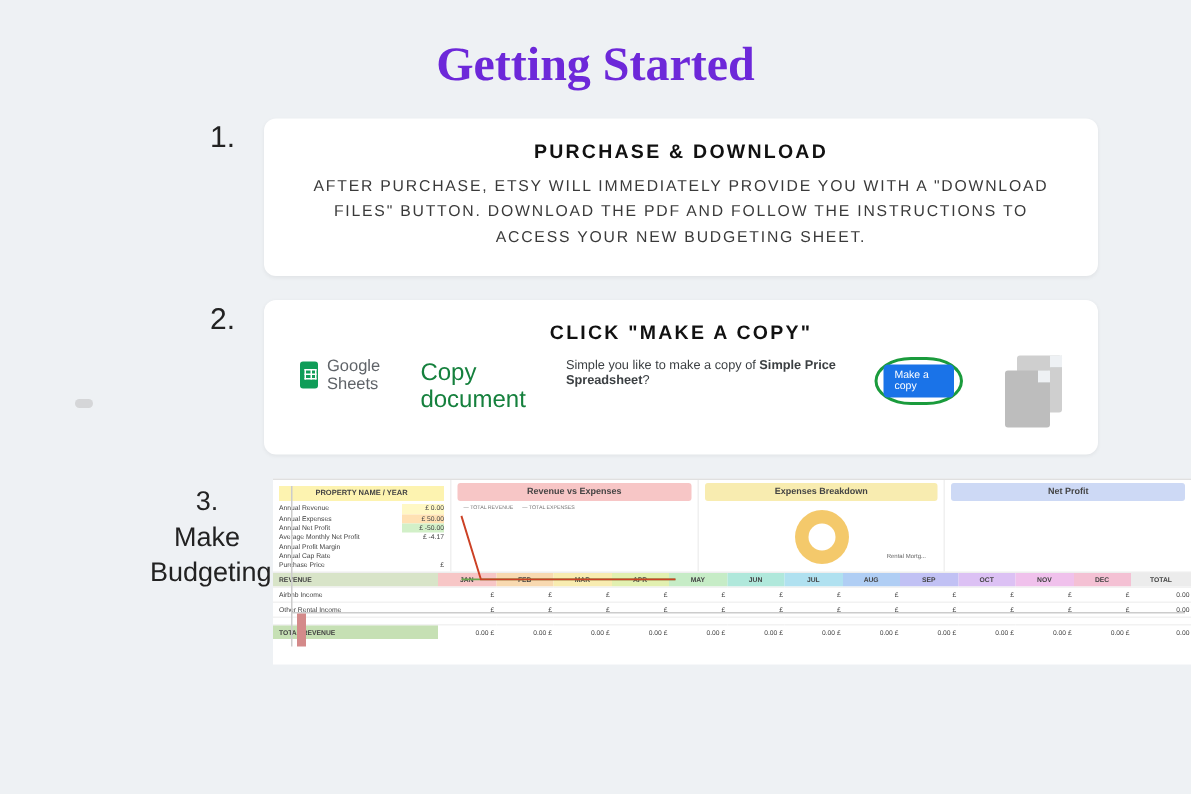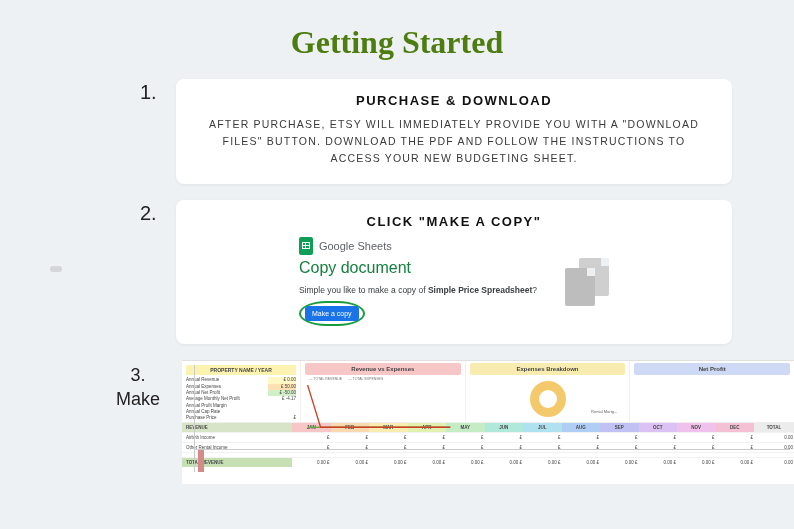--- a/index.html
+++ b/index.html
@@ -10,21 +10,21 @@
     background: #eef1f4;
     font-family: -apple-system, BlinkMacSystemFont, "Segoe UI", Arial, sans-serif;
     position: relative;
     overflow: hidden;
   }
 
   .main-title {
     font-family: Georgia, "Times New Roman", serif;
     font-weight: 700;
     font-size: 32px;
-    color: #4d7c0f;
+    color: #6d28d9;
     text-align: center;
     padding-top: 24px;
     padding-bottom: 18px;
   }
 
   .step {
     display: flex;
     align-items: flex-start;
     padding: 0 62px 0 140px;
     margin-bottom: 16px;
@@ -67,21 +67,21 @@
   
   .copy-dialog {
     display: flex;
     align-items: center;
     justify-content: center;
     gap: 28px;
     margin-top: 6px;
   }
   .copy-left {
     display: flex;
-    flex-direction: column;
+    flex-direction: row;
     align-items: flex-start;
   }
   .gs-row {
     display: flex;
     align-items: center;
     gap: 6px;
     margin-bottom: 2px;
   }
   .gs-icon {
     width: 14px; height: 18px;
@@ -305,20 +305,21 @@
         <div class="file-front"></div>
       </div>
     </div>
   </div>
 </div>
 
 <div class="step3">
   <div class="step3-label">
     <div>3.</div>
     <div>Make</div>
+    <div>Budgeting</div>
   </div>
 
   <div class="sheet">
     <div class="sheet-top">
 
       <div class="prop-block">
         <div class="prop-header">PROPERTY NAME / YEAR</div>
         <div class="prop-row">
             <span>Annual Revenue</span>
             <span class="val yel">£    0.00</span>

